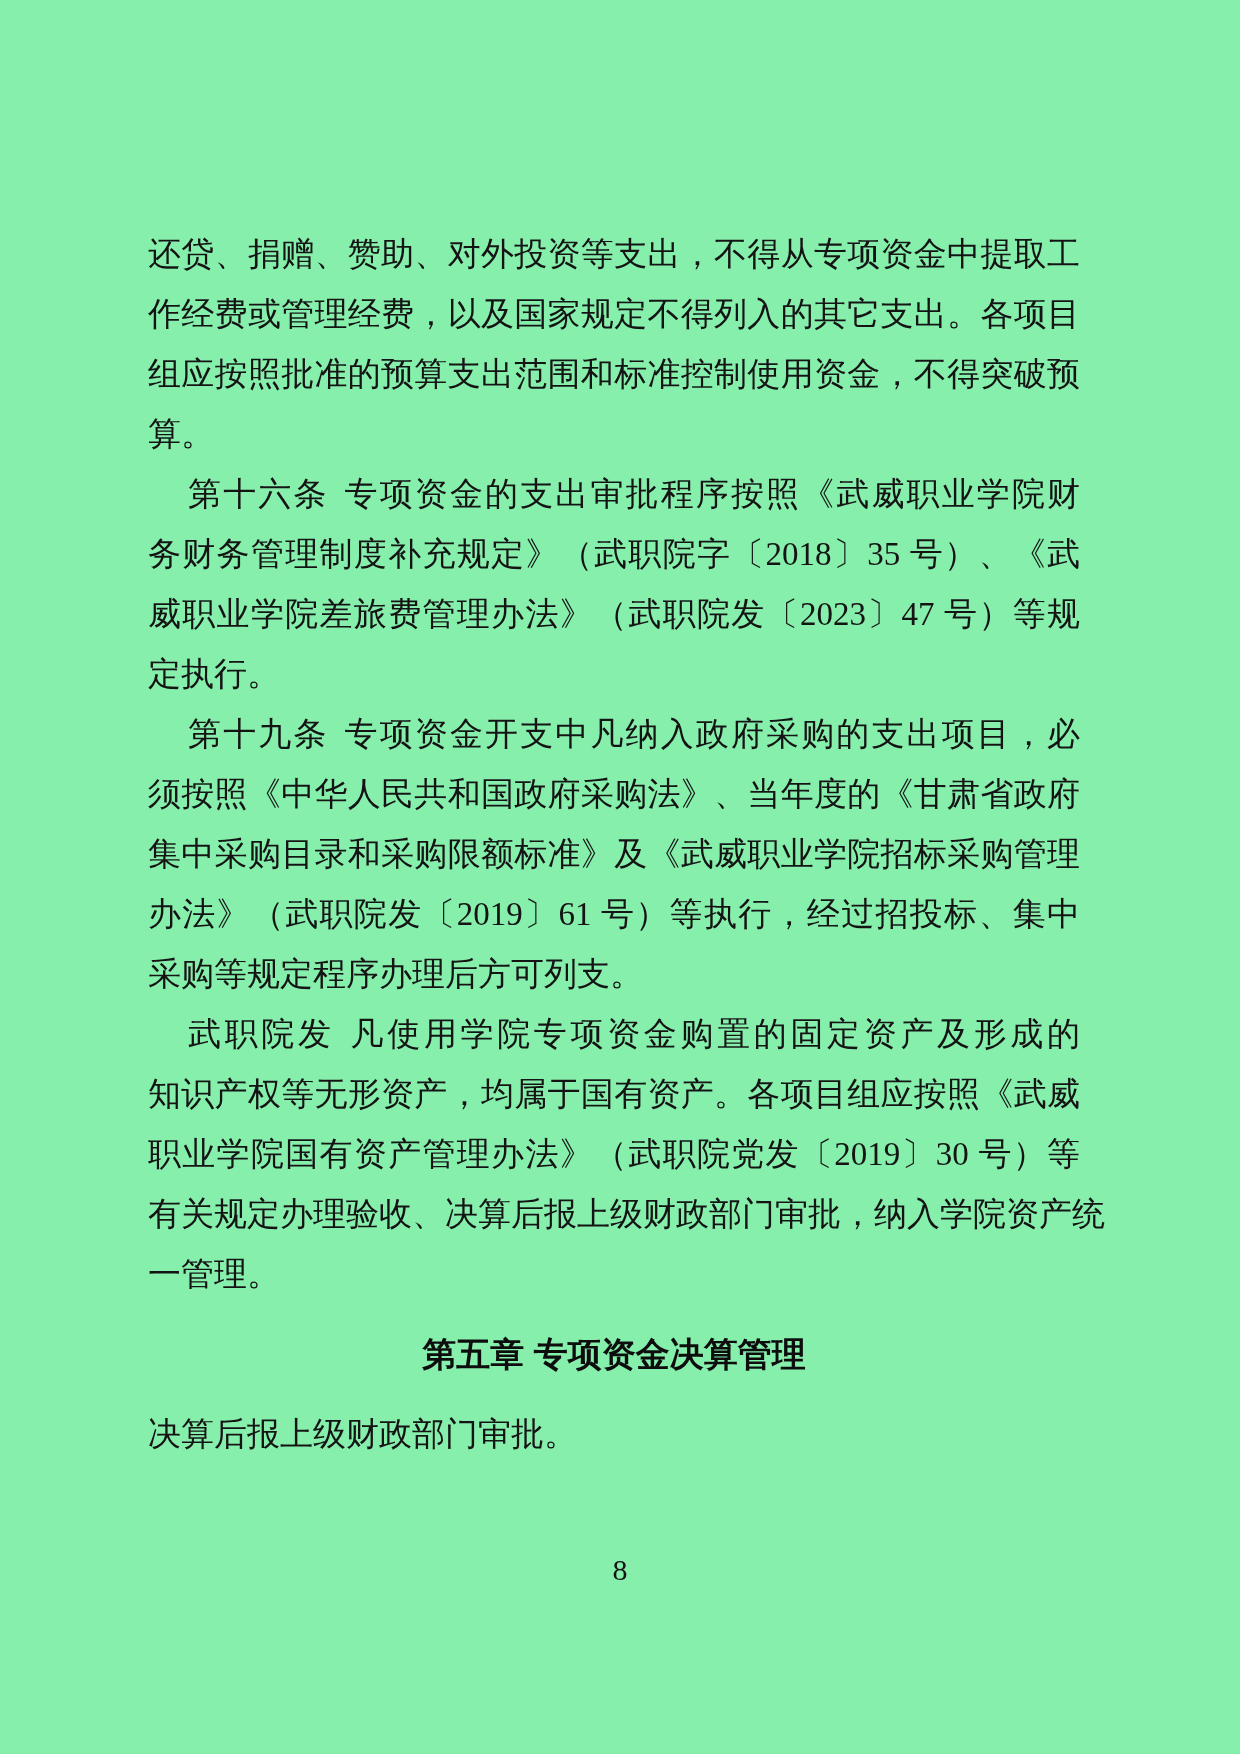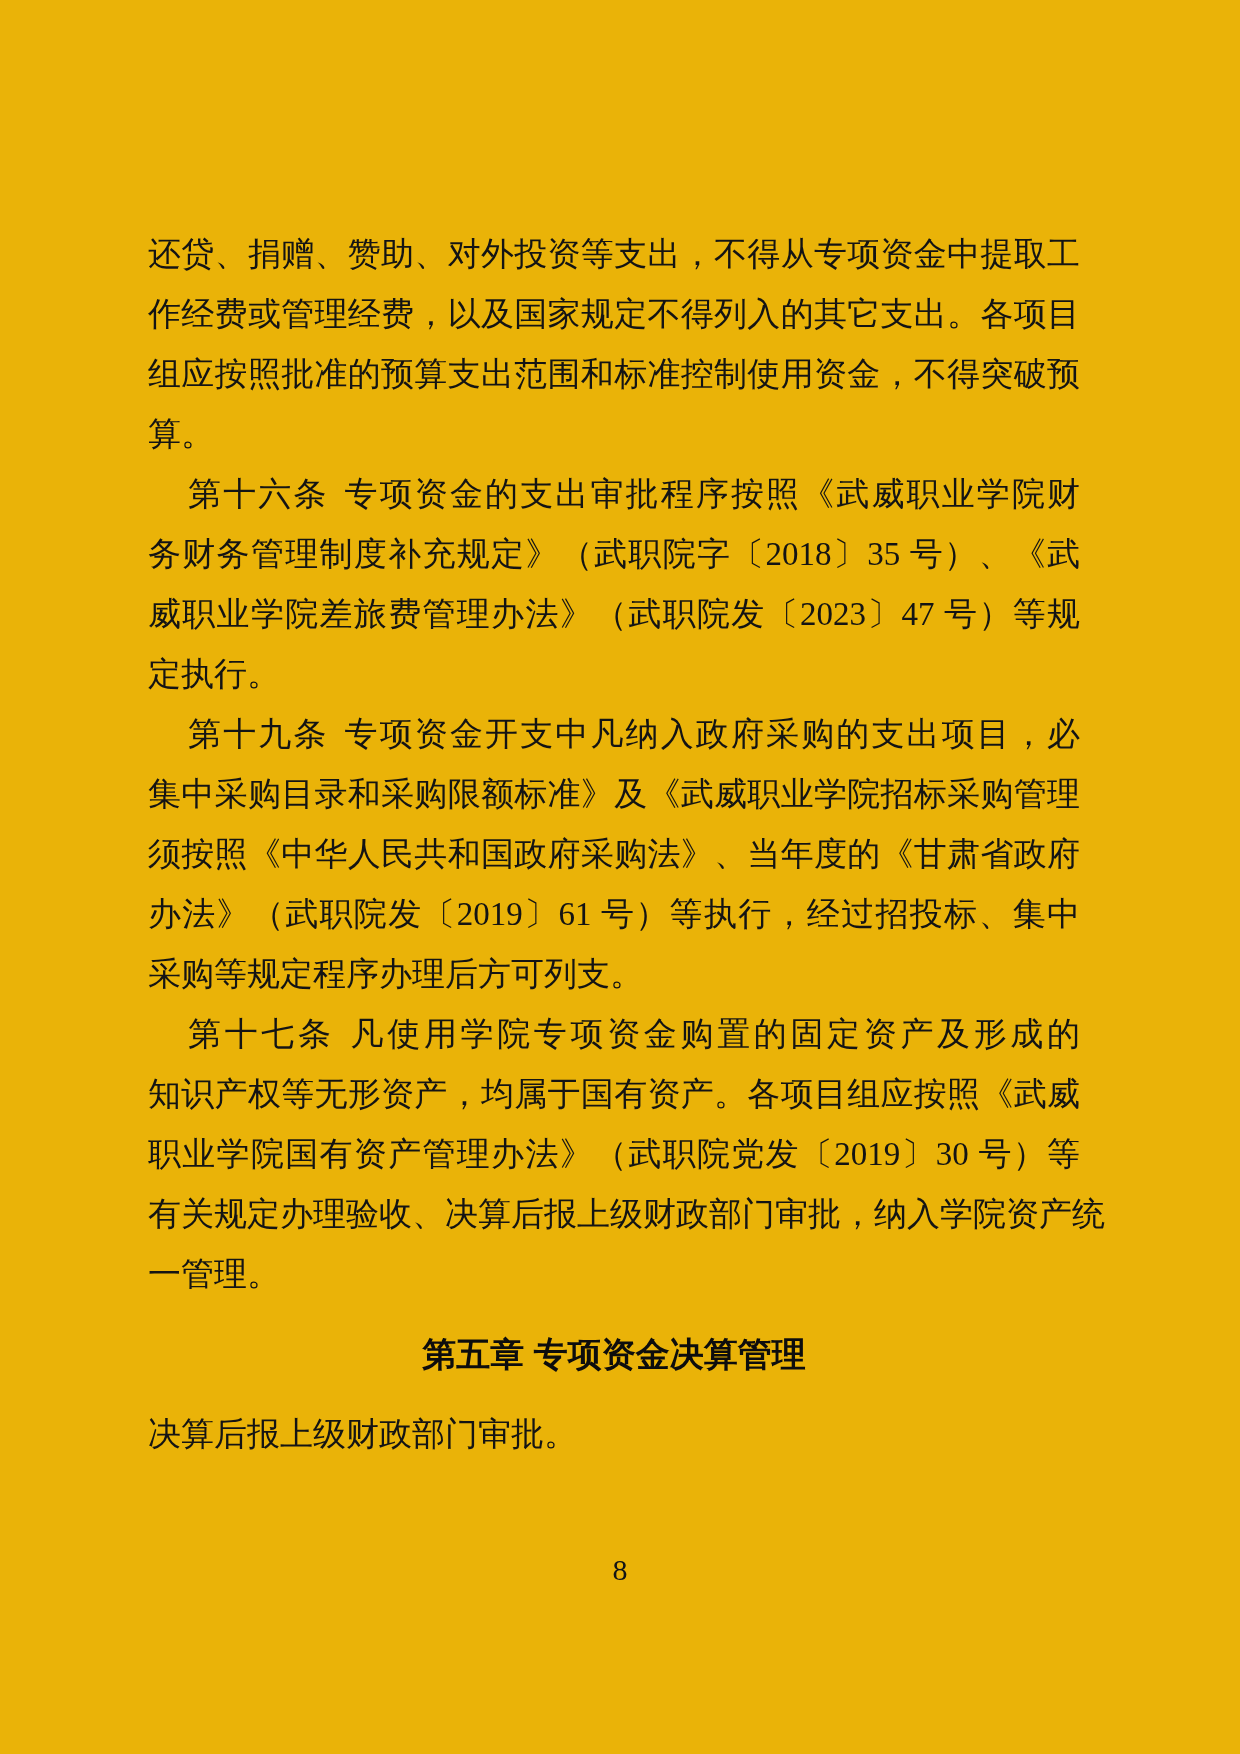--- a/index.html
+++ b/index.html
@@ -5,21 +5,21 @@
   html, body {
     margin: 0;
     padding: 0;
     background: #e8e8e8;
   }
   .page {
     position: relative;
     width: 1240px;
     height: 1754px;
     margin: 0 auto;
-    background: #eab308;
+    background: #86efac;
     overflow: hidden;
   }
   .content {
     position: absolute;
     left: 148px;
     top: 224px;
     width: 932px;
   }
   .line {
     height: 60px;
@@ -72,25 +72,25 @@
   <div class="content" id="content">
       <div class="line justify"><span>还贷、捐赠、赞助、对外投资等支出，不得从专项资金中提取工</span></div>
       <div class="line justify"><span>作经费或管理经费，以及国家规定不得列入的其它支出。各项目</span></div>
       <div class="line justify"><span>组应按照批准的预算支出范围和标准控制使用资金，不得突破预</span></div>
       <div class="line end"><span>算。</span></div>
       <div class="line justify indent"><span class="lead">第十六条</span><span>专项资金的支出审批程序按照《武威职业学院财</span></div>
       <div class="line justify"><span>务财务管理制度补充规定》（武职院字〔2018〕35 号）、《武</span></div>
       <div class="line justify"><span>威职业学院差旅费管理办法》（武职院发〔2023〕47 号）等规</span></div>
       <div class="line end"><span>定执行。</span></div>
       <div class="line justify indent"><span class="lead">第十九条</span><span>专项资金开支中凡纳入政府采购的支出项目，必</span></div>
+      <div class="line justify"><span>须按照《中华人民共和国政府采购法》、当年度的《甘肃省政府</span></div>
       <div class="line justify"><span>集中采购目录和采购限额标准》及《武威职业学院招标采购管理</span></div>
-      <div class="line justify"><span>须按照《中华人民共和国政府采购法》、当年度的《甘肃省政府</span></div>
       <div class="line justify"><span>办法》（武职院发〔2019〕61 号）等执行，经过招投标、集中</span></div>
       <div class="line end"><span>采购等规定程序办理后方可列支。</span></div>
-      <div class="line justify indent"><span class="lead">第十七条</span><span>凡使用学院专项资金购置的固定资产及形成的</span></div>
+      <div class="line justify indent"><span class="lead">武职院发</span><span>凡使用学院专项资金购置的固定资产及形成的</span></div>
       <div class="line justify"><span>知识产权等无形资产，均属于国有资产。各项目组应按照《武威</span></div>
       <div class="line justify"><span>职业学院国有资产管理办法》（武职院党发〔2019〕30 号）等</span></div>
       <div class="line justify"><span>有关规定办理验收、决算后报上级财政部门审批，纳入学院资产统</span></div>
       <div class="line end"><span>一管理。</span></div>
       <div class="line heading">第五章 专项资金决算管理</div>
       <div class="line end"><span>决算后报上级财政部门审批。</span></div>
     </div>
   <div class="page-number">8</div>
 </div>
 

